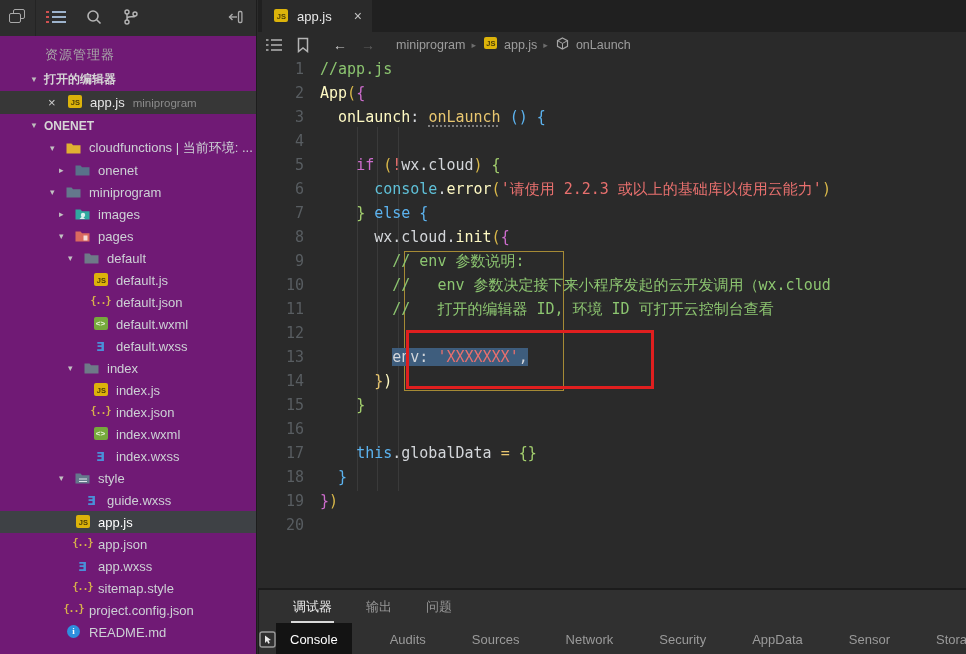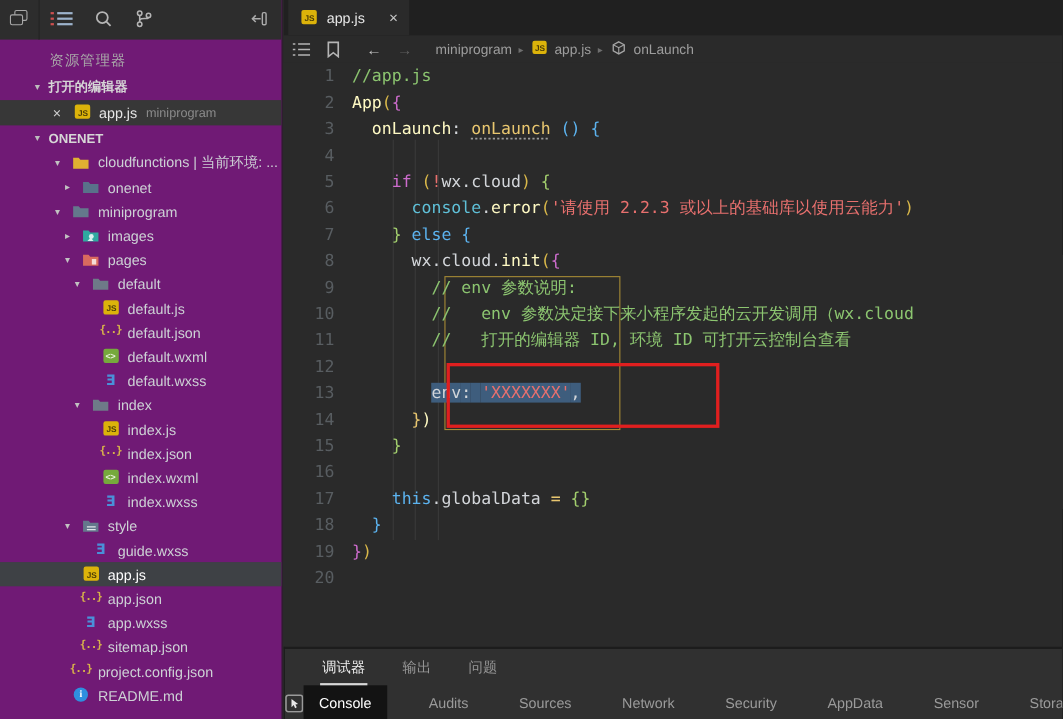--- a/index.html
+++ b/index.html
@@ -313,21 +313,21 @@
           <span class="fic">
             <span class="ic-wxss">Ǝ</span>
           </span>
           <span class="lbl">app.wxss</span>
         </div>
         <div class="tree-row" style="padding-left: 59px;">
           <span class="arr"></span>
           <span class="fic">
             <span class="ic-json">{..}</span>
           </span>
-          <span class="lbl">sitemap.json</span>
+          <span class="lbl">sitemap.style</span>
         </div>
         <div class="tree-row" style="padding-left: 50px;">
           <span class="arr"></span>
           <span class="fic">
             <span class="ic-json">{..}</span>
           </span>
           <span class="lbl">project.config.json</span>
         </div>
         <div class="tree-row" style="padding-left: 50px;">
           <span class="arr"></span>

